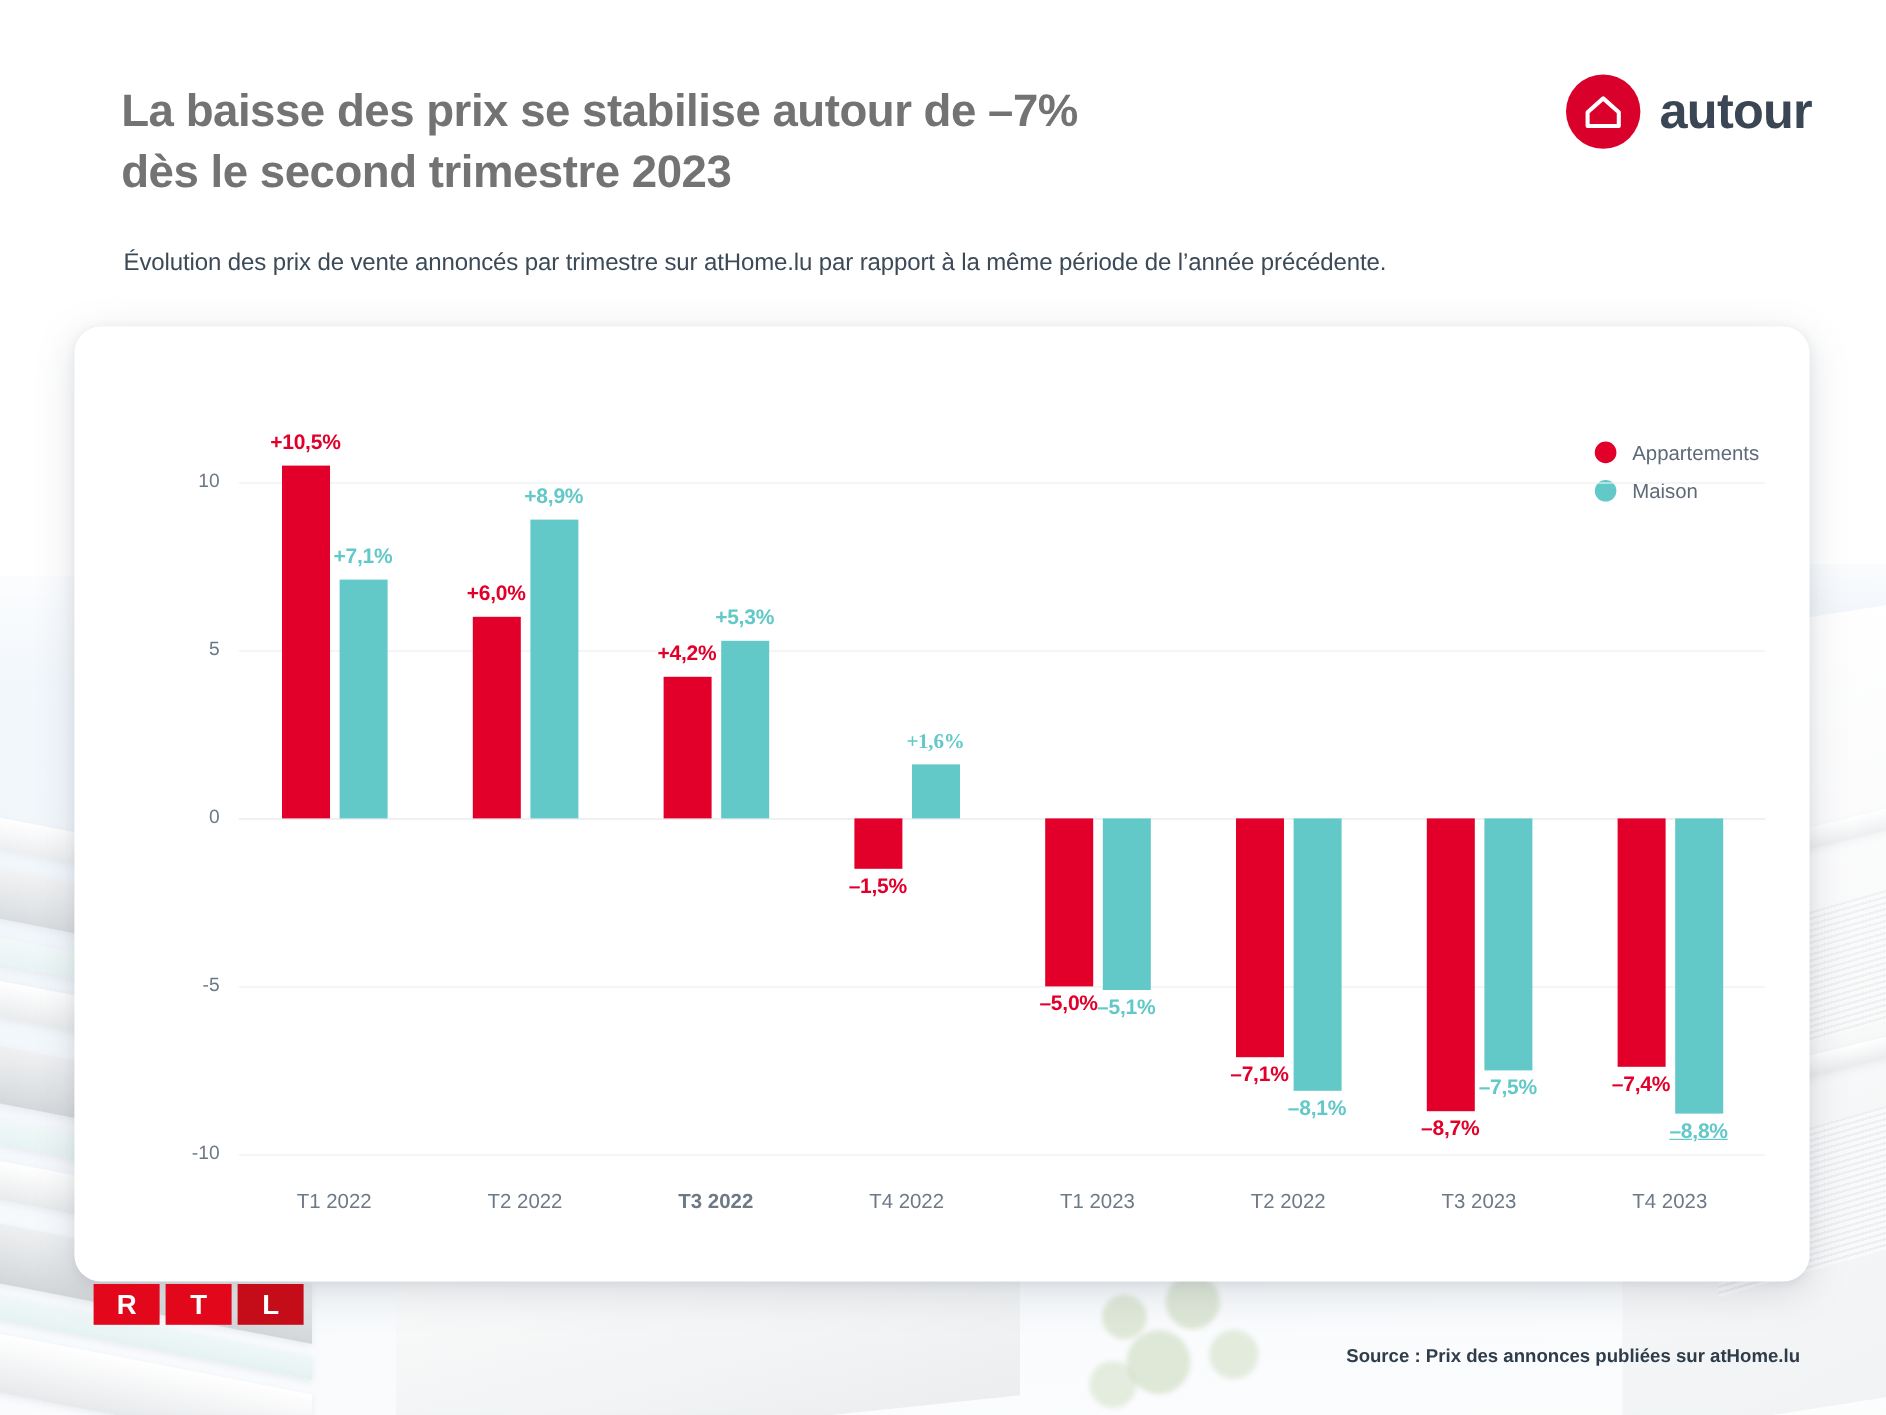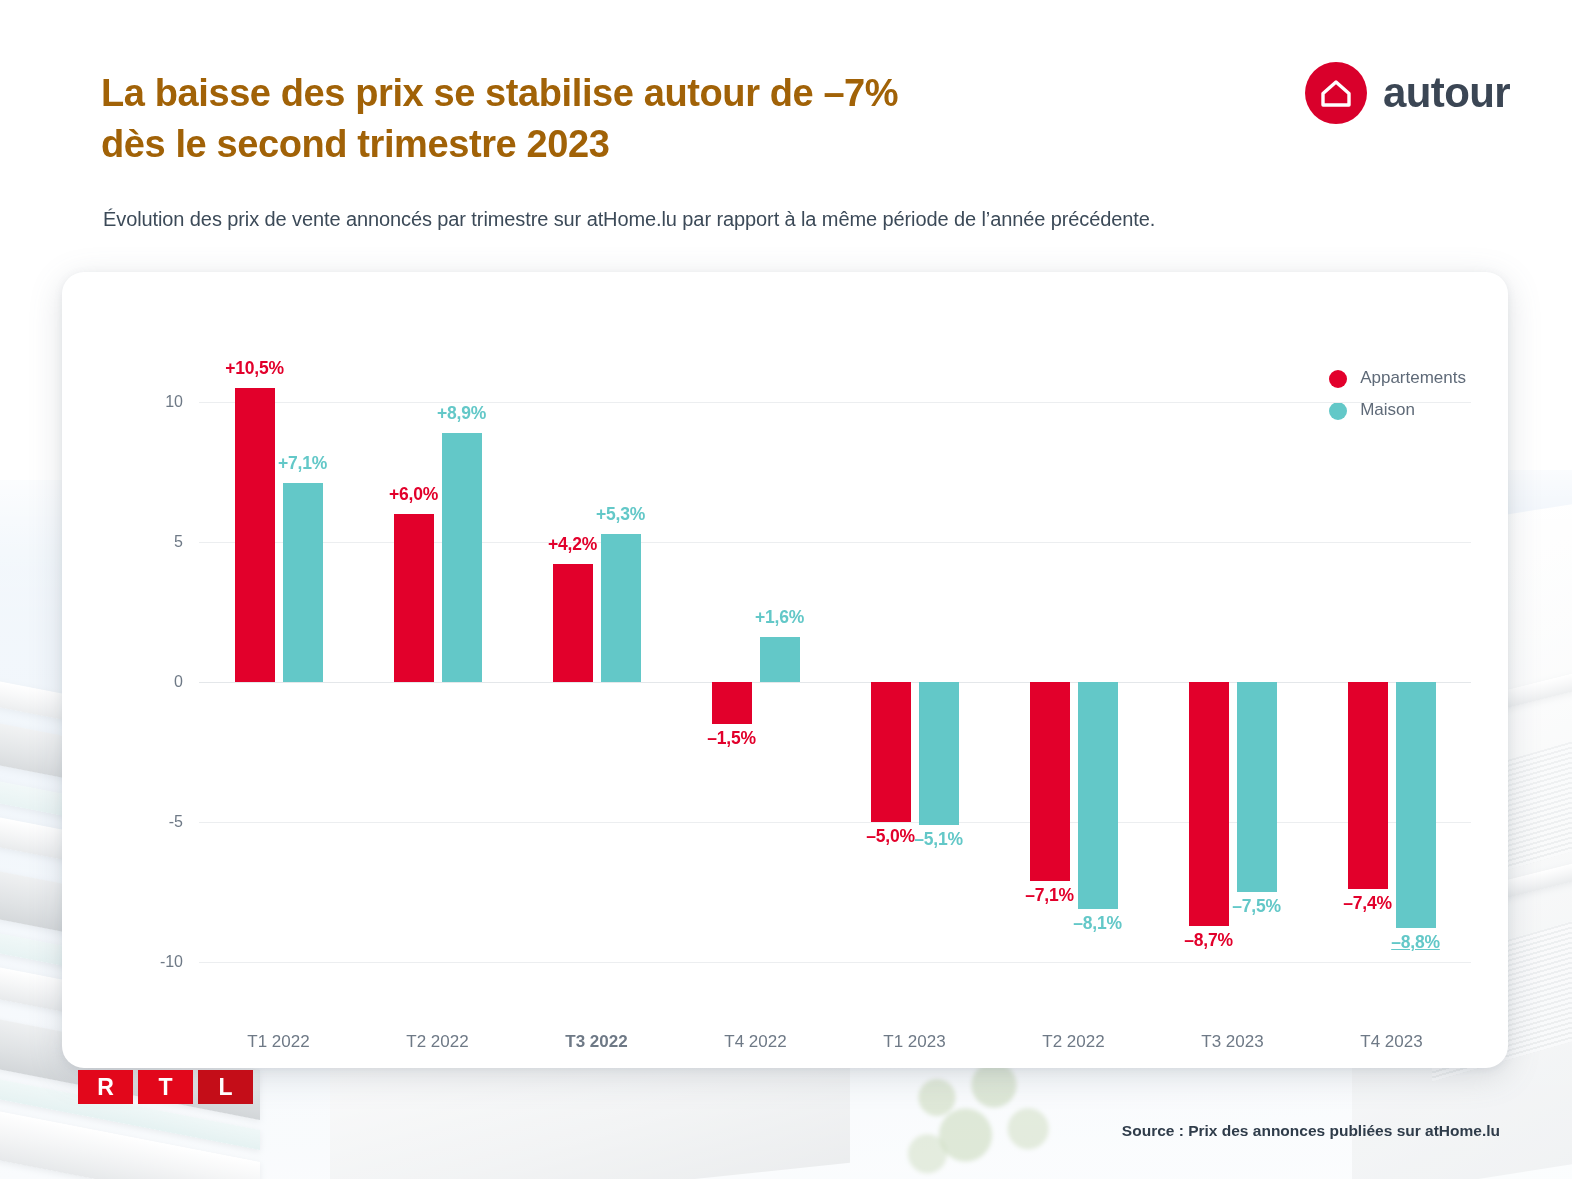--- a/index.html
+++ b/index.html
@@ -91,21 +91,21 @@
     z-index: 3;
     background: #ffffff;
   }
   #page-title {
     position: absolute;
     left: 101px; top: 68px;
     width: 1060px;
     font-size: 38px;
     line-height: 1.33;
     font-weight: bold;
-    color: #a16207;
+    color: #737373;
     letter-spacing: -0.4px;
   }
   #page-subtitle {
     position: absolute;
     left: 103px; top: 208px;
     font-size: 20px;
     color: #3c4a58;
     letter-spacing: -0.1px;
   }
 
@@ -142,21 +142,21 @@
     box-shadow: 0 8px 34px rgba(100,110,125,.20), 0 2px 8px rgba(100,110,125,.10);
     z-index: 4;
   }
 
   #legend {
     position: absolute;
     right: 42px; top: 96px;
   }
   .legend-row {
     display: flex;
-    align-items: flex-end;
+    align-items: flex-start;
     gap: 13px;
     margin-bottom: 12px;
   }
   .legend-swatch {
     width: 18px; height: 18px;
     border-radius: 50%;
     flex: none;
   }
   .legend-label {
     font-size: 17px;
@@ -235,21 +235,20 @@
     top: 560px;
     height: 50px;
   }
   .x-label {
     position: absolute;
     top: 30px;
     transform: translateX(-50%);
     font-size: 17px;
     color: #6e7986;
     white-space: nowrap;
-    margin-top: 40px;
   }
 
   
   #rtl-logo {
     position: absolute;
     left: 78px; top: 1070px;
     display: flex;
     gap: 5px;
     z-index: 5;
   }
@@ -381,21 +380,21 @@
             <div class="bar-value" style="color: rgb(99, 200, 200); top: 101.6px;">+5,3%</div>
           </div>
         </div>
         <div class="group" style="left: 477px; width: 159px;">
           <div class="bar-slot">
             <div class="bar neg" title="Appartements T4 2022 –1,5%" style="background: rgb(226, 0, 43); top: 280px; height: 42px;"></div>
             <div class="bar-value" style="color: rgb(226, 0, 43); top: 326px;">–1,5%</div>
           </div>
           <div class="bar-slot">
             <div class="bar pos" title="Maison T4 2022 +1,6%" style="background: rgb(99, 200, 200); top: 235.2px; height: 44.8px;"></div>
-            <div class="bar-value" style="color: rgb(99, 200, 200); top: 205.2px;">+1,6%</div>
+            <div class="bar-value" style="color: rgb(99, 200, 200); top: 205.2px; font-family: Liberation Serif, serif;">+1,6%</div>
           </div>
         </div>
         <div class="group" style="left: 636px; width: 159px;">
           <div class="bar-slot">
             <div class="bar neg" title="Appartements T1 2023 –5,0%" style="background: rgb(226, 0, 43); top: 280px; height: 140px;"></div>
             <div class="bar-value" style="color: rgb(226, 0, 43); top: 424px;">–5,0%</div>
           </div>
           <div class="bar-slot">
             <div class="bar neg" title="Maison T1 2023 –5,1%" style="background: rgb(99, 200, 200); top: 280px; height: 142.8px;"></div>
             <div class="bar-value" style="color: rgb(99, 200, 200); top: 426.8px;">–5,1%</div>

